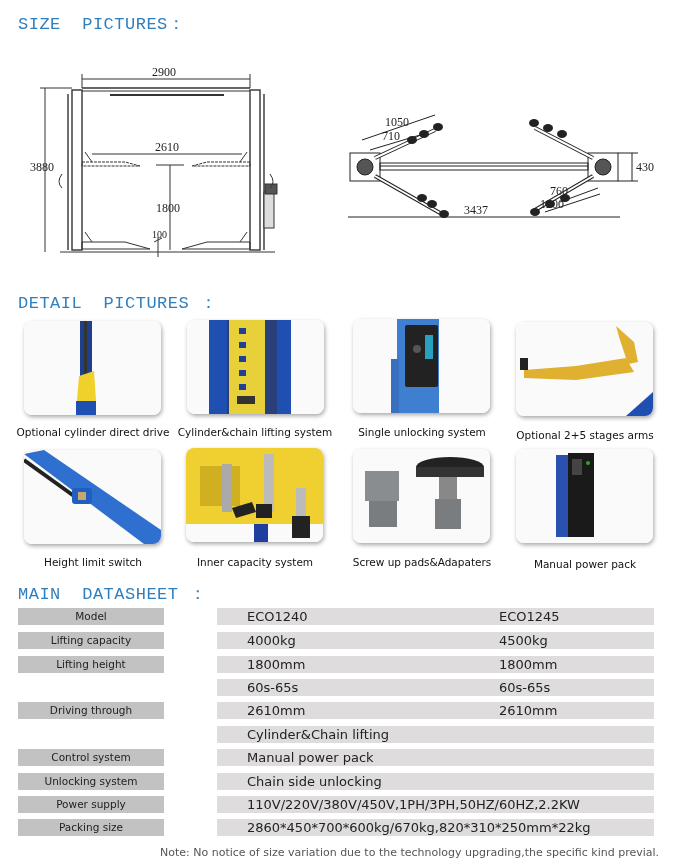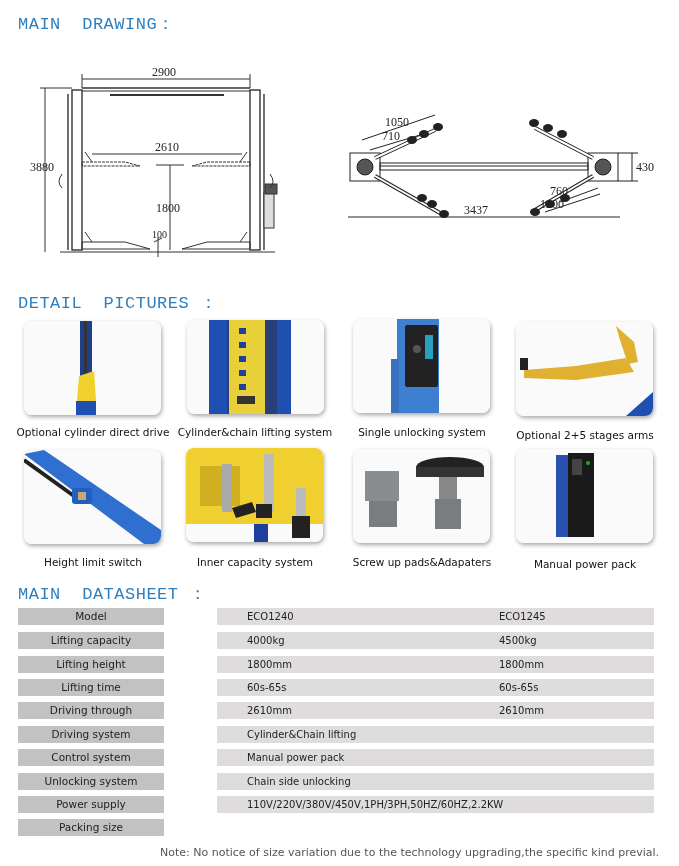--- a/index.html
+++ b/index.html
@@ -29,32 +29,32 @@
   }
 
   
   .row { position: absolute; left: 18px; width: 636px; height: 17px; }
   .label-cell {
     position: absolute; left: 0; top: 0; width: 146px; height: 17px;
     background: #c3c2c2; font-size: 10.5px; line-height: 17px; text-align: center; color: #222;
   }
   .value-cell {
     position: absolute; left: 199px; top: 0; width: 437px; height: 17px;
-    background: #dedcdd; font-size: 10px; line-height: 17px; color: #222;
+    background: #dedcdd; font-size: 13px; line-height: 17px; color: #222;
   }
   .value-cell .v1 { position: absolute; left: 30px; }
   .value-cell .v2 { position: absolute; left: 282px; }
   .note {
     position: absolute; left: 160px; top: 846px; font-size: 11px; color: #555; white-space: nowrap;
   }
 </style>
 </head>
 <body>
 
-<div class="section-title" style="top:12px;">MAIN  DRAWING：</div>
+<div class="section-title" style="top:12px;">SIZE  PICTURES：</div>
 
 <div class="drawing" style="left:30px; top:62px;">
   <svg width="260" height="198" viewBox="0 0 260 198">
     <g stroke="#333" fill="none" stroke-width="1">
 
       <line x1="52" y1="17" x2="220" y2="17"></line>
       <line x1="52" y1="12" x2="52" y2="26"></line>
         <line x1="220" y1="12" x2="220" y2="26"></line>
 
       <line x1="15" y1="26" x2="15" y2="190"></line>
@@ -286,35 +286,33 @@
     </div>
   </div>
   <div class="row" style="top:656px;">
     <div class="label-cell">Lifting height</div>
     <div class="value-cell">
       <span class="v1">1800mm</span>
       <span class="v2">1800mm</span>
     </div>
   </div>
   <div class="row" style="top:679px;">
-    <div class="label-cell">Lifting time</div>
     <div class="value-cell">
       <span class="v1">60s-65s</span>
       <span class="v2">60s-65s</span>
     </div>
   </div>
   <div class="row" style="top:702px;">
     <div class="label-cell">Driving through</div>
     <div class="value-cell">
       <span class="v1">2610mm</span>
       <span class="v2">2610mm</span>
     </div>
   </div>
   <div class="row" style="top:726px;">
-    <div class="label-cell">Driving system</div>
     <div class="value-cell">
       <span class="v1">Cylinder&amp;Chain lifting</span>
     </div>
   </div>
   <div class="row" style="top:749px;">
     <div class="label-cell">Control system</div>
     <div class="value-cell">
       <span class="v1">Manual power pack</span>
     </div>
   </div>
@@ -325,16 +323,19 @@
     </div>
   </div>
   <div class="row" style="top:796px;">
     <div class="label-cell">Power supply</div>
     <div class="value-cell">
       <span class="v1">110V/220V/380V/450V,1PH/3PH,50HZ/60HZ,2.2KW</span>
     </div>
   </div>
   <div class="row" style="top:819px;">
     <div class="label-cell">Packing size</div>
+    <div class="value-cell">
+      <span class="v1">2860*450*700*600kg/670kg,820*310*250mm*22kg</span>
+    </div>
   </div>
 </div>
 
 <div class="note">Note:  No notice of size variation due to the technology upgrading,the specific kind previal.</div>
 
 </body></html>

